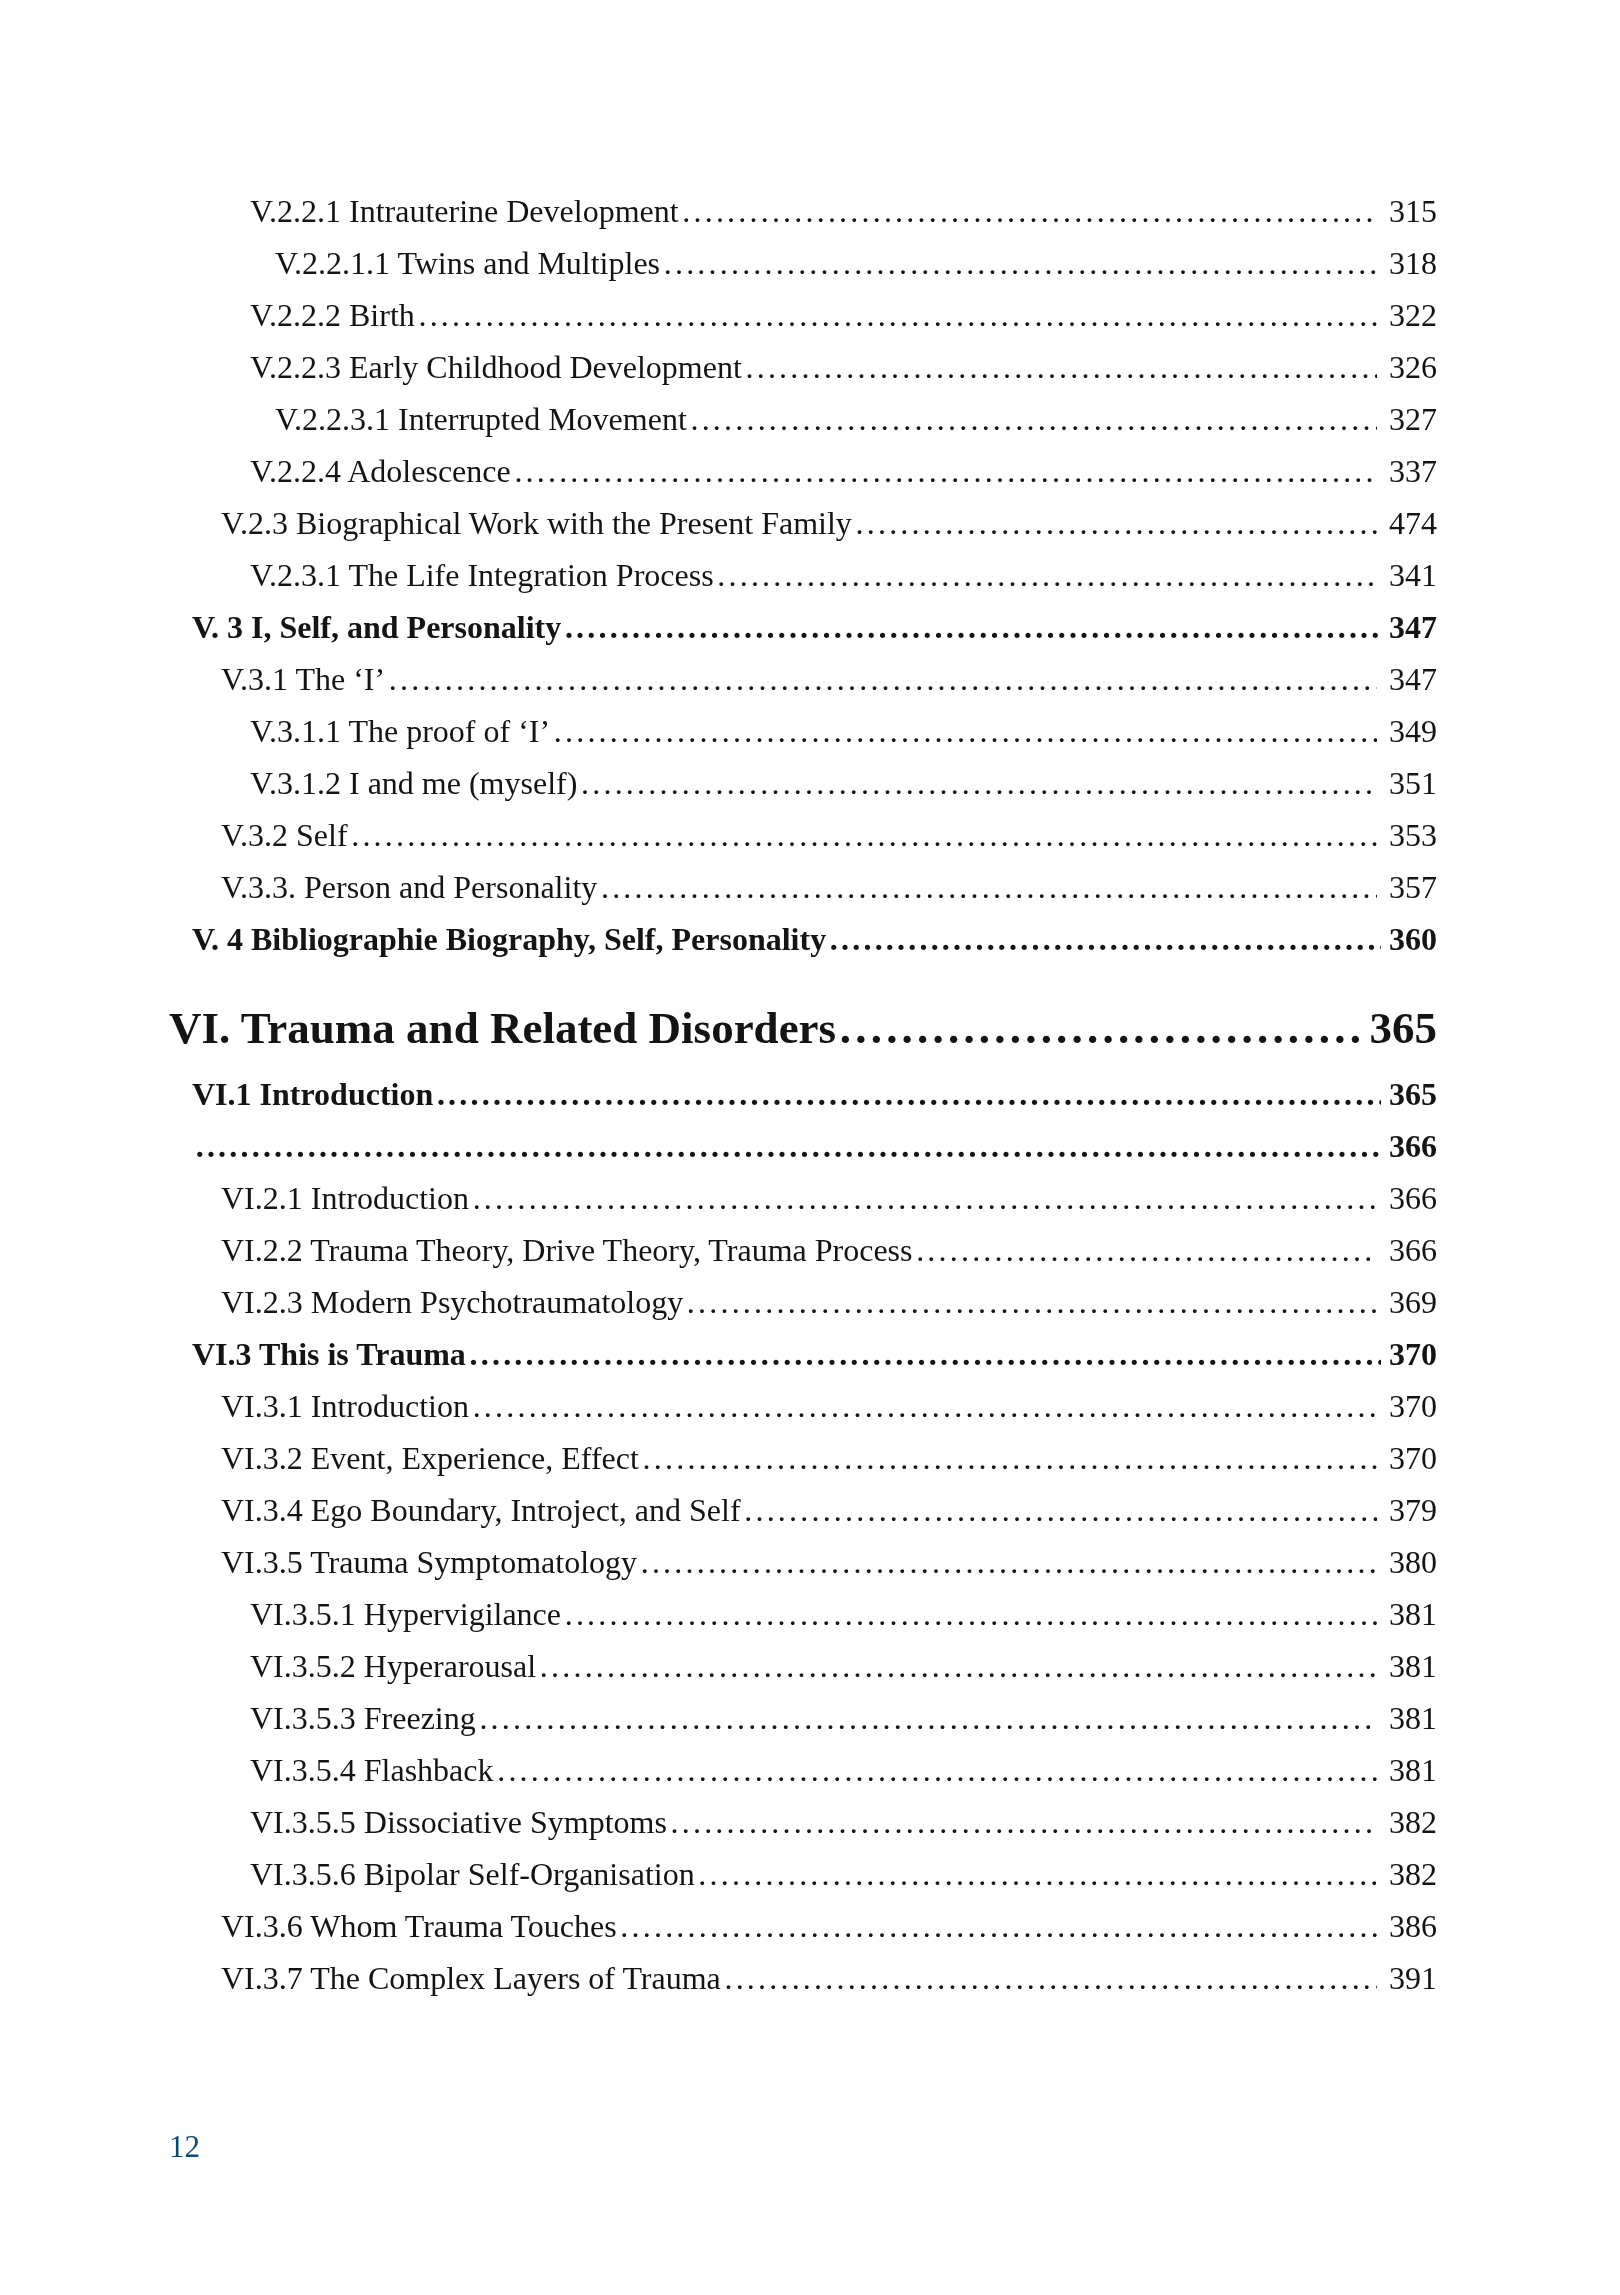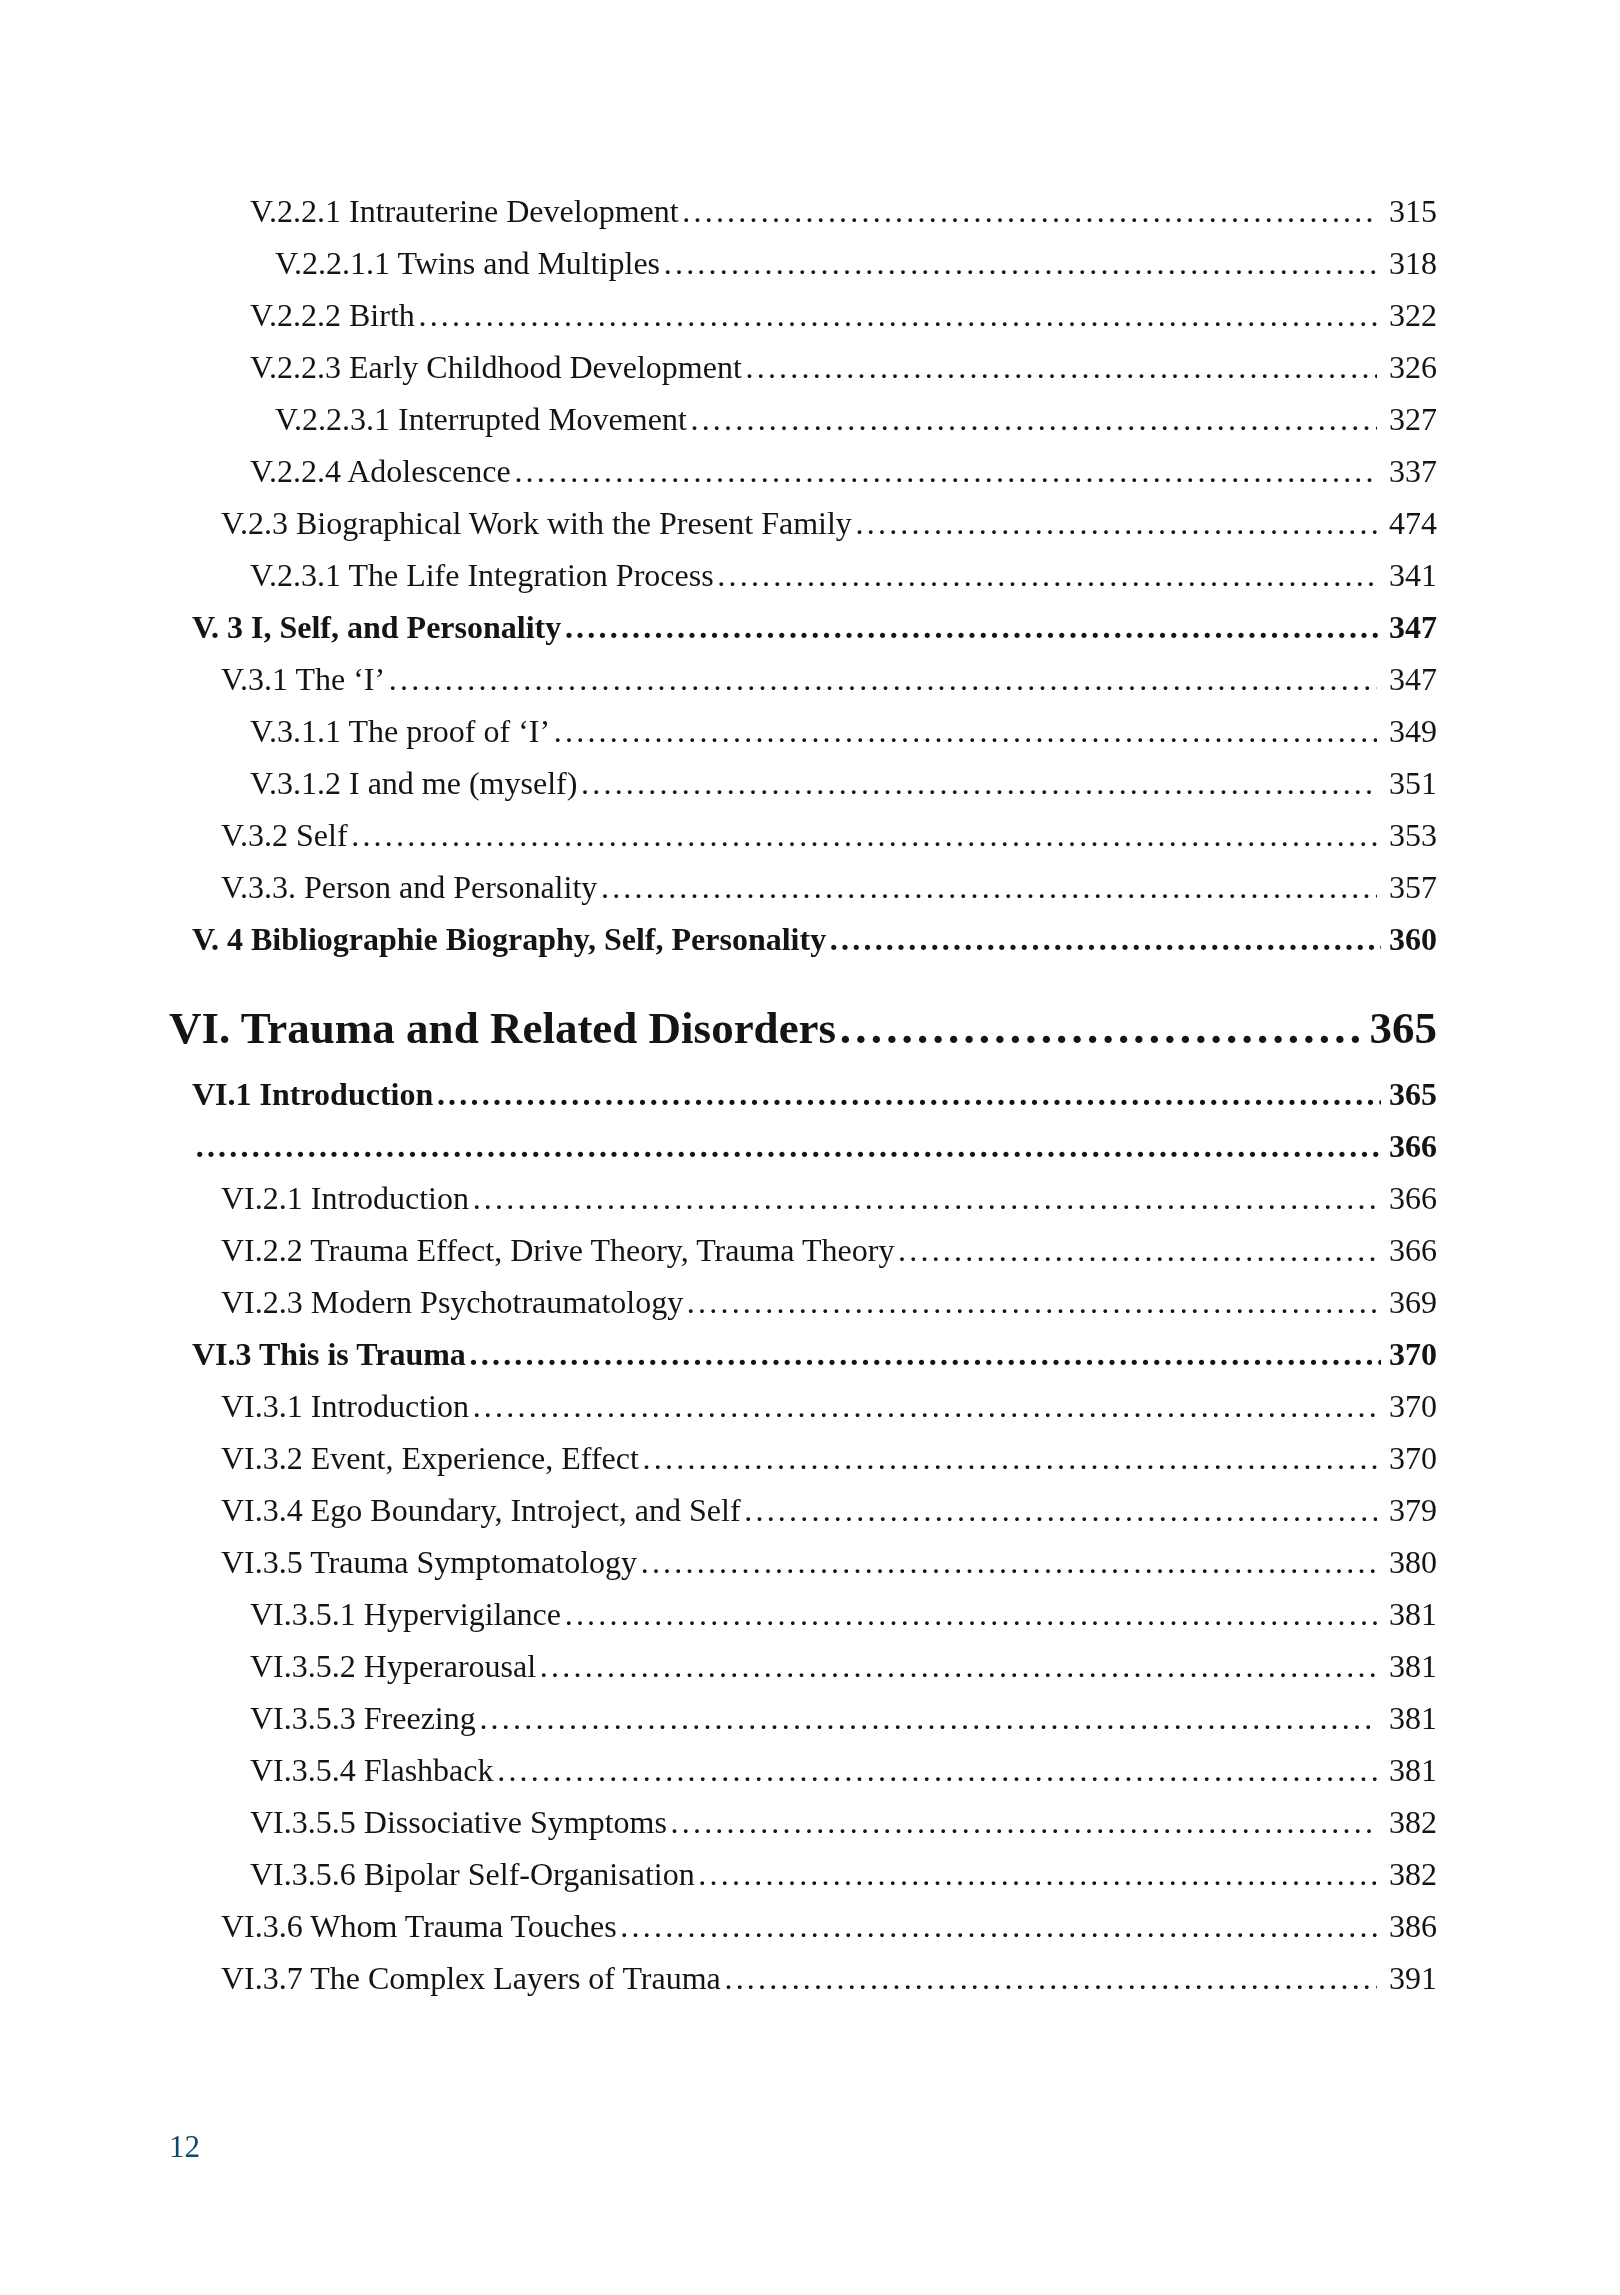--- a/index.html
+++ b/index.html
@@ -170,21 +170,21 @@
       <div class="toc-entry lv1 style-bold">
     <span class="dots"></span>
     <span class="page-num">366</span>
   </div>
       <div class="toc-entry lv2">
     <span class="label">VI.2.1 Introduction</span>
     <span class="dots"></span>
     <span class="page-num">366</span>
   </div>
       <div class="toc-entry lv2">
-    <span class="label">VI.2.2 Trauma Effect, Drive Theory, Trauma Theory</span>
+    <span class="label">VI.2.2 Trauma Theory, Drive Theory, Trauma Process</span>
     <span class="dots"></span>
     <span class="page-num">366</span>
   </div>
       <div class="toc-entry lv2">
     <span class="label">VI.2.3 Modern Psychotraumatology</span>
     <span class="dots"></span>
     <span class="page-num">369</span>
   </div>
       <div class="toc-entry lv1 style-bold">
     <span class="label">VI.3 This is Trauma</span>

